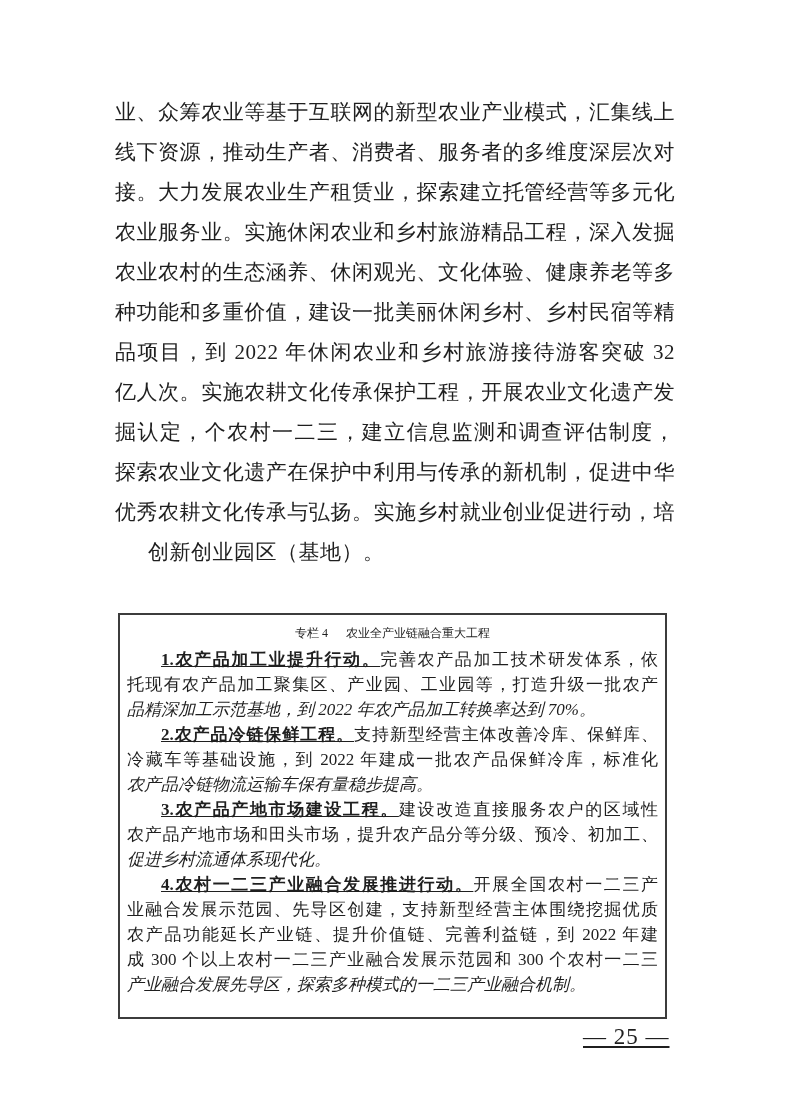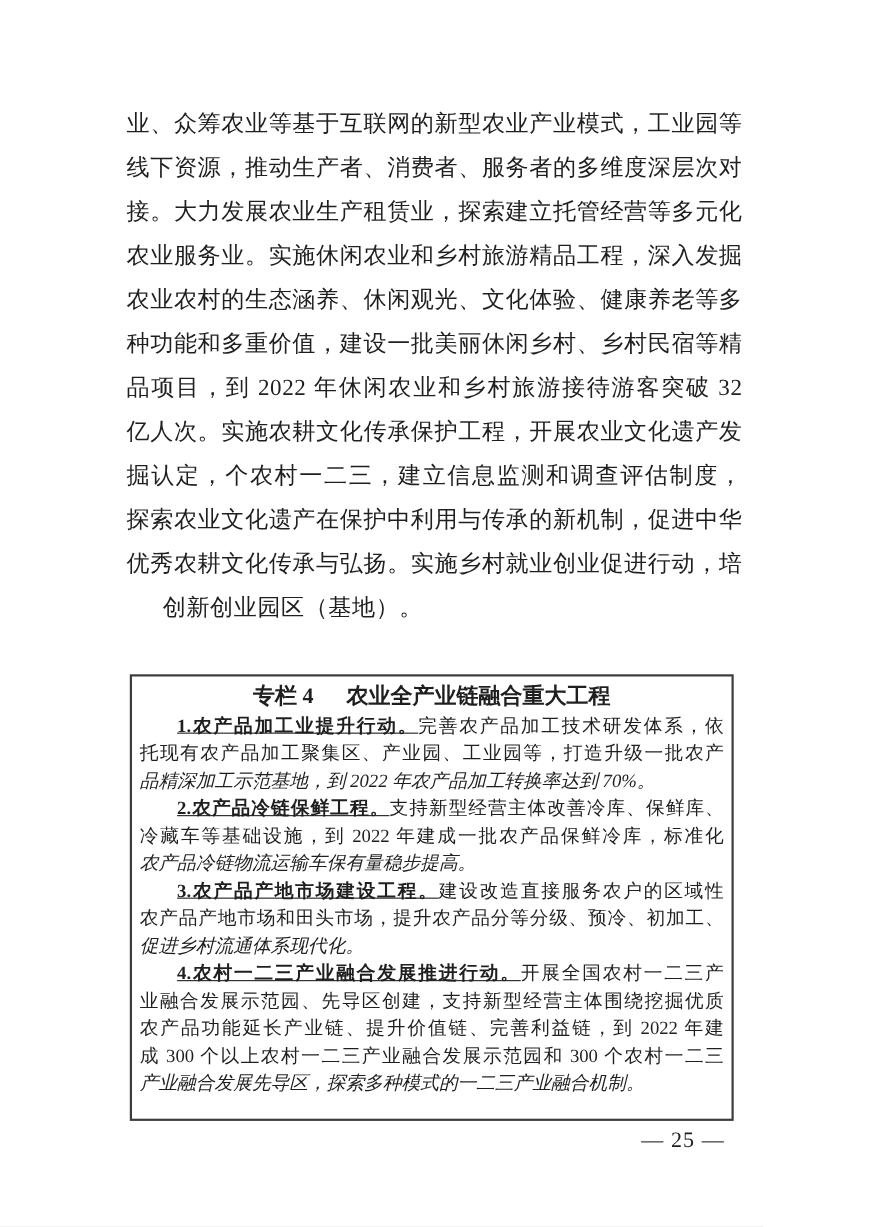--- a/index.html
+++ b/index.html
@@ -40,22 +40,22 @@
     top: 613px;
     width: 549px;
     height: 406px;
     border: 2px solid #3c3c3c;
     box-sizing: border-box;
     padding: 4px 7px 0 7px;
     overflow: hidden;
   }
   .box-title {
     text-align: center;
-    font-weight: bold;
-    font-size: 20px;
+    font-weight: normal;
+    font-size: 12px;
     line-height: 28px;
     white-space: nowrap;
   }
   .box-title .gap {
     display: inline-block;
     width: 1.5em;
   }
   .box-line {
     font-size: 17px;
     line-height: 25px;
@@ -70,33 +70,34 @@
     font-style: italic;
   }
   .box-line b {
     font-weight: bold;
     text-decoration: underline;
   }
   .page-number {
     position: absolute;
     left: 583px;
     top: 1025px;
-    font-size: 20px;
+    font-size: 23px;
     line-height: 24px;
     letter-spacing: 1px;
     white-space: nowrap;
+    text-decoration: underline;
   }
 </style>
 </head>
 <body>
 
 <div class="page">
 
   <div class="body-text">
-      <div class="body-line">业、众筹农业等基于互联网的新型农业产业模式，工业园等</div>
+      <div class="body-line">业、众筹农业等基于互联网的新型农业产业模式，汇集线上</div>
       <div class="body-line">线下资源，推动生产者、消费者、服务者的多维度深层次对</div>
       <div class="body-line">接。大力发展农业生产租赁业，探索建立托管经营等多元化</div>
       <div class="body-line">农业服务业。实施休闲农业和乡村旅游精品工程，深入发掘</div>
       <div class="body-line">农业农村的生态涵养、休闲观光、文化体验、健康养老等多</div>
       <div class="body-line">种功能和多重价值，建设一批美丽休闲乡村、乡村民宿等精</div>
       <div class="body-line">品项目，到 2022 年休闲农业和乡村旅游接待游客突破 32</div>
       <div class="body-line">亿人次。实施农耕文化传承保护工程，开展农业文化遗产发</div>
       <div class="body-line">掘认定，个农村一二三，建立信息监测和调查评估制度，</div>
       <div class="body-line">探索农业文化遗产在保护中利用与传承的新机制，促进中华</div>
       <div class="body-line">优秀农耕文化传承与弘扬。实施乡村就业创业促进行动，培</div>

